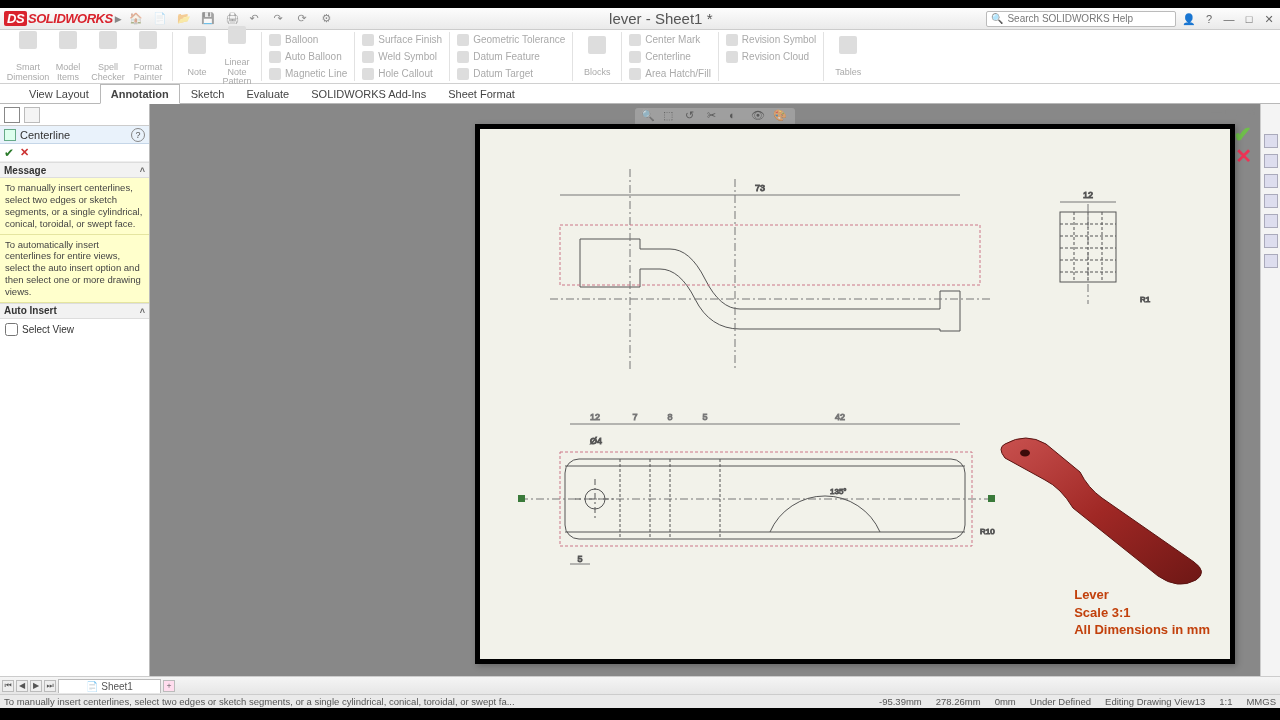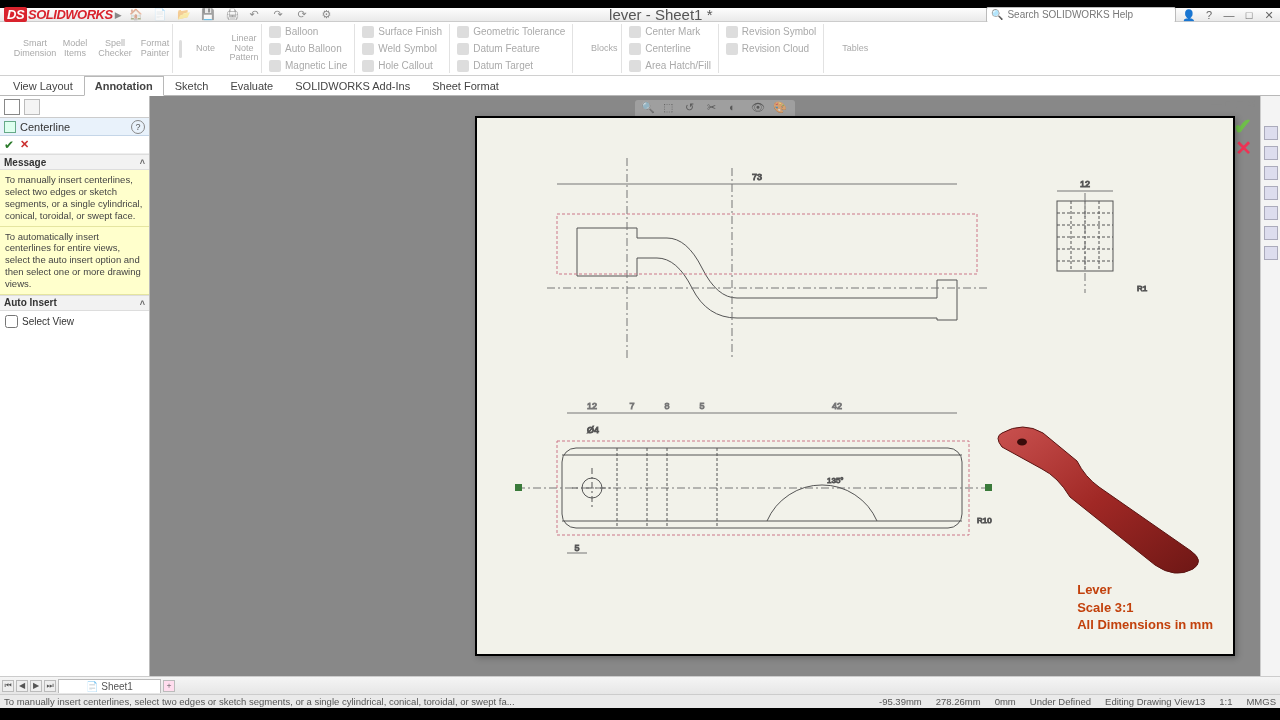--- a/index.html
+++ b/index.html
@@ -1,34 +1,34 @@
 <!DOCTYPE html>
 <html><head>
 <meta charset="utf-8">
 <style>
 * { box-sizing: border-box; margin: 0; padding: 0; font-family: "Segoe UI", Tahoma, sans-serif; }
 body { width: 1280px; height: 720px; background: #000; overflow: hidden; font-size: 11px; color: #333; }
 .app { position: absolute; top: 8px; left: 0; width: 1280px; height: 700px; background: #fff; display: flex; flex-direction: column; }
-.titlebar { height: 14px; background: linear-gradient(#fdfdfd,#eaeaea); display: flex; align-items: center; padding: 0 4px; border-bottom: 1px solid #ccc; }
+.titlebar { height: 22px; background: linear-gradient(#fdfdfd,#eaeaea); display: flex; align-items: center; padding: 0 4px; border-bottom: 1px solid #ccc; }
 .logo { font-weight: bold; font-style: italic; color: #d9232d; font-size: 13px; letter-spacing: -0.5px; }
 .logo .ds { background: #d9232d; color: #fff; padding: 0 3px; border-radius: 2px; margin-right: 1px; }
 .qat { display: flex; align-items: center; gap: 10px; margin-left: 8px; }
 .qat .qbtn { width: 14px; height: 14px; opacity: .55; position: relative; }
 .title-center { flex: 1; text-align: center; font-size: 15px; color: #555; }
 .title-right { display: flex; align-items: center; gap: 6px; }
 .search { width: 190px; height: 16px; border: 1px solid #bbb; border-radius: 2px; font-size: 10px; padding: 0 4px; background:#fff; color:#777; display:flex; align-items:center; gap:4px;}
 .winbtn { width: 14px; height: 14px; color:#666; text-align:center; line-height:14px; font-size:11px;}
 .ribbon { height: 54px; background: #fff; border-bottom: 1px solid #d0d0d0; display: flex; align-items: stretch; padding: 2px 4px; gap: 0; }
 .rgroup { display:flex; flex-direction:row; align-items:center; border-right:1px solid #e2e2e2; padding:0 4px;}
-.rbtn-lg { width: 40px; display:flex; flex-direction:row; align-items:center; justify-content:center; gap:14px; color:#aaa; font-size:9px; text-align:center; line-height:1.05; padding:2px;}
+.rbtn-lg { width: 40px; display:flex; flex-direction:column; align-items:center; justify-content:center; gap:14px; color:#aaa; font-size:9px; text-align:center; line-height:1.05; padding:2px;}
 .rbtn-lg .ic { width:18px; height:18px; background:#ddd; border-radius:2px;}
 .rcol { display:flex; flex-direction:column; gap:1px;}
 .rbtn-sm { height:16px; display:flex; align-items:center; gap:4px; color:#aaa; font-size:10px; padding:0 3px; white-space:nowrap;}
 .rbtn-sm .ic{width:12px;height:12px;background:#ddd;border-radius:2px;}
-.tabs { height: 20px; background: #fff; display:flex; align-items:flex-end; padding-left:2px; border-bottom:1px solid #b8b8b8;}
+.tabs { height: 20px; background: #fff; display:flex; align-items:flex-end; padding-left:18px; border-bottom:1px solid #b8b8b8;}
 .tab { padding: 3px 10px; font-size: 11px; color:#444; border:1px solid transparent; border-bottom:none; cursor:pointer;}
 .tab.active { background:#fff; border-color:#b8b8b8; border-bottom:1px solid #fff; position:relative; top:1px; font-weight:600;margin-top:15px;}
 .workspace { flex:1; display:flex; background:#e8e8e3; position:relative; overflow:hidden;}
 .propmgr { width:150px; background:#fff; border-right:1px solid #bbb; display:flex; flex-direction:column;}
 .pm-tabs{height:22px;border-bottom:1px solid #ccc;display:flex;align-items:center;gap:4px;padding:0 4px;}
 .pm-tabs .pt{width:16px;height:16px;border:1px solid #bbb;background:#f4f4f4;}
 .pm-tabs .pt.active{background:#fff;border-color:#888;}
 .pm-title{height:18px;background:#e9f2fb;border-bottom:1px solid #c5d6e8;display:flex;align-items:center;padding:0 4px;gap:4px;font-size:11px;}
 .pm-title .cic{width:12px;height:12px;border:1px solid #6a8; background:#dfe;}
 .pm-title .help{margin-left:auto;width:14px;height:14px;border:1px solid #888;border-radius:50%;text-align:center;line-height:12px;font-size:9px;color:#555;}
@@ -36,21 +36,21 @@
 .pm-okrow .ok{color:#2a7a2a;font-size:12px;}
 .pm-okrow .no{color:#c33;font-size:11px;font-weight:bold;}
 .pm-section-h{height:16px;background:#f2f2f2;border-top:1px solid #ddd;border-bottom:1px solid #ddd;display:flex;align-items:center;padding:0 4px;font-size:10px;font-weight:600;}
 .pm-section-h .chev{margin-left:auto;font-size:9px;color:#666;}
 .pm-msg{background:#ffffcc;padding:4px 5px;font-size:9.5px;line-height:1.25;color:#444;border-bottom:1px solid #e5e5a0;}
 .pm-body{padding:4px 5px;font-size:10px;}
 .pm-body label{display:flex;align-items:center;gap:4px;}
 .viewport{flex:1;position:relative;background:#888;}
 .viewtools{position:absolute;top:4px;left:50%;transform:translateX(-50%);height:18px;display:flex;align-items:center;gap:6px;background:rgba(255,255,255,.2);padding:0 6px;border-radius:3px;}
 .viewtools .vt{width:16px;height:16px;opacity:.65;}
-.drawing-sheet{position:absolute;left:325px;top:20px;width:760px;height:540px;background:#f2f2ea;border:2px solid #000000;box-shadow:2px 2px 6px rgba(0,0,0,.25);}
+.drawing-sheet{position:absolute;left:325px;top:20px;width:760px;height:540px;background:#f2f2ea;border:5px solid #000000;box-shadow:2px 2px 6px rgba(0,0,0,.25);}
 .titleblock{position:absolute;right:20px;bottom:20px;font-family:Arial;font-size:13px;font-weight:bold;color:#c2410c;line-height:1.35;}
 
 .cadview{position:absolute;}
 .rightdock{position:absolute;right:0;top:0;width:20px;height:100%;background:#f4f4f4;border-left:1px solid #ccc;display:flex;flex-direction:column;align-items:center;gap:6px;padding:30px 0;}
 .rightdock .db{width:14px;height:14px;background:#dde;border:1px solid #aab;}
 .confirm-ok{position:absolute;right:28px;top:18px;color:#6fbf4a;font-size:22px;font-weight:bold;}
 .confirm-no{position:absolute;right:28px;top:40px;color:#e35;font-size:20px;font-weight:bold;}
 .bottombar{height:18px;background:linear-gradient(#f5f5f5,#e6e6e6);border-top:1px solid #ccc;display:flex;align-items:center;font-size:10px;color:#555;}
 .sheet-tabs{display:flex;align-items:center;gap:2px;padding:0 2px;}
 .sheet-tab{padding:1px 27px;background:#fff;border:1px solid #bbb;border-bottom:none;font-size:10px;}

